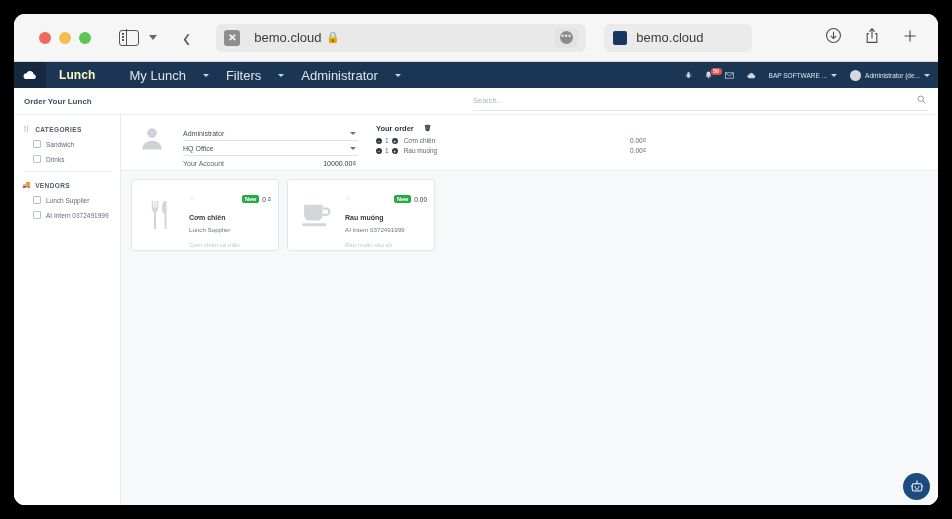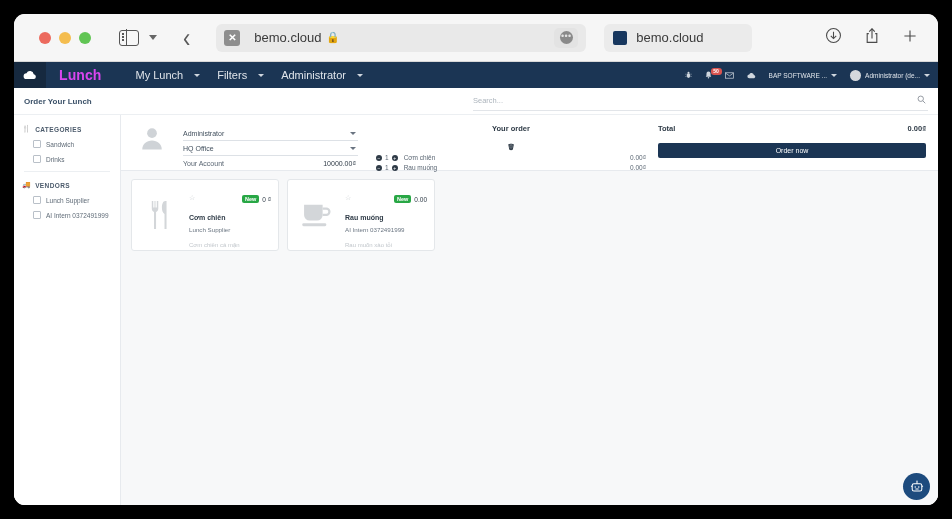--- a/index.html
+++ b/index.html
@@ -188,38 +188,38 @@
     font-size: 9px;
     position: relative;
   }
   .nav-logo {
     width: 32px;
     height: 26px;
     display: flex; align-items: center; justify-content: center;
     background: #16293f;
   }
   .nav-apptitle {
-    font-size: 14px;
+    font-size: 12px;
     font-weight: 700;
-    color: #d946ef;
+    color: #fef9c3;
     margin-left: 13px;
     letter-spacing: 0.1px;
   }
   .nav-menus {
     display: flex;
     align-items: center;
     margin-left: 34px;
     gap: 17px;
   }
   .nav-menu {
-    font-size: 11px;
+    font-size: 13px;
     color: #dfe4ea;
     display: flex;
     align-items: center;
-    gap: 11px;
+    gap: 17px;
     white-space: nowrap;
     justify-content: center;
   }
   .caret {
     width: 0;height: 0;
     border-left: 3px solid transparent;
     border-right: 3px solid transparent;
     border-top: 3.5px solid #cfd6de;
     display: inline-block;
   }
@@ -445,24 +445,22 @@
   .order-col {
     width: 270px;
     margin-left: 18px;
     padding-top: 3px;
   }
   .order-title {
     font-size: 7.5px;
     font-weight: 700;
     color: #2f3b47;
     display: flex;
-    align-items: center;
     gap: 10px;
     margin-bottom: 4px;
-    flex-direction: column;
   }
   .order-line {
     display: flex;
     align-items: center;
     font-size: 6.5px;
     color: #5a6673;
     margin-bottom: 3px;
   }
   .qty-ctl {
     display: flex;
@@ -849,27 +847,20 @@
                 <span class="qty-ctl">
                   <span class="circ">−</span>
                   <span>1</span>
                   <span class="circ">+</span>
                 </span>
                 <span class="ol-name">Rau muống</span>
                 <span class="ol-price">0.00₫</span>
               </div>
             </div>
 
-            <div class="total-col">
-              <div class="total-row">
-                <span>Total</span>
-                <span>0.00₫</span>
-              </div>
-              <div class="order-now">Order now</div>
-            </div>
           </div>
 
           <div class="cards-area">
 
             <div class="card">
               <div class="card-img">
                 <svg width="26" height="30" viewBox="0 0 28 32" fill="#d3d6d9">
                   <path d="M3 1v8c0 1.8 1 3.2 2.4 3.7V31h2.2V12.7C9 12.2 10 10.8 10 9V1H8.4v7H7V1H5.9v7H4.6V1z"></path>
                   <path d="M17.5 1c-2.3 0-3.6 3-3.6 7.5 0 3.3 1.2 5.6 2.8 6.3V31h2.2V1z"></path>
                 </svg>

